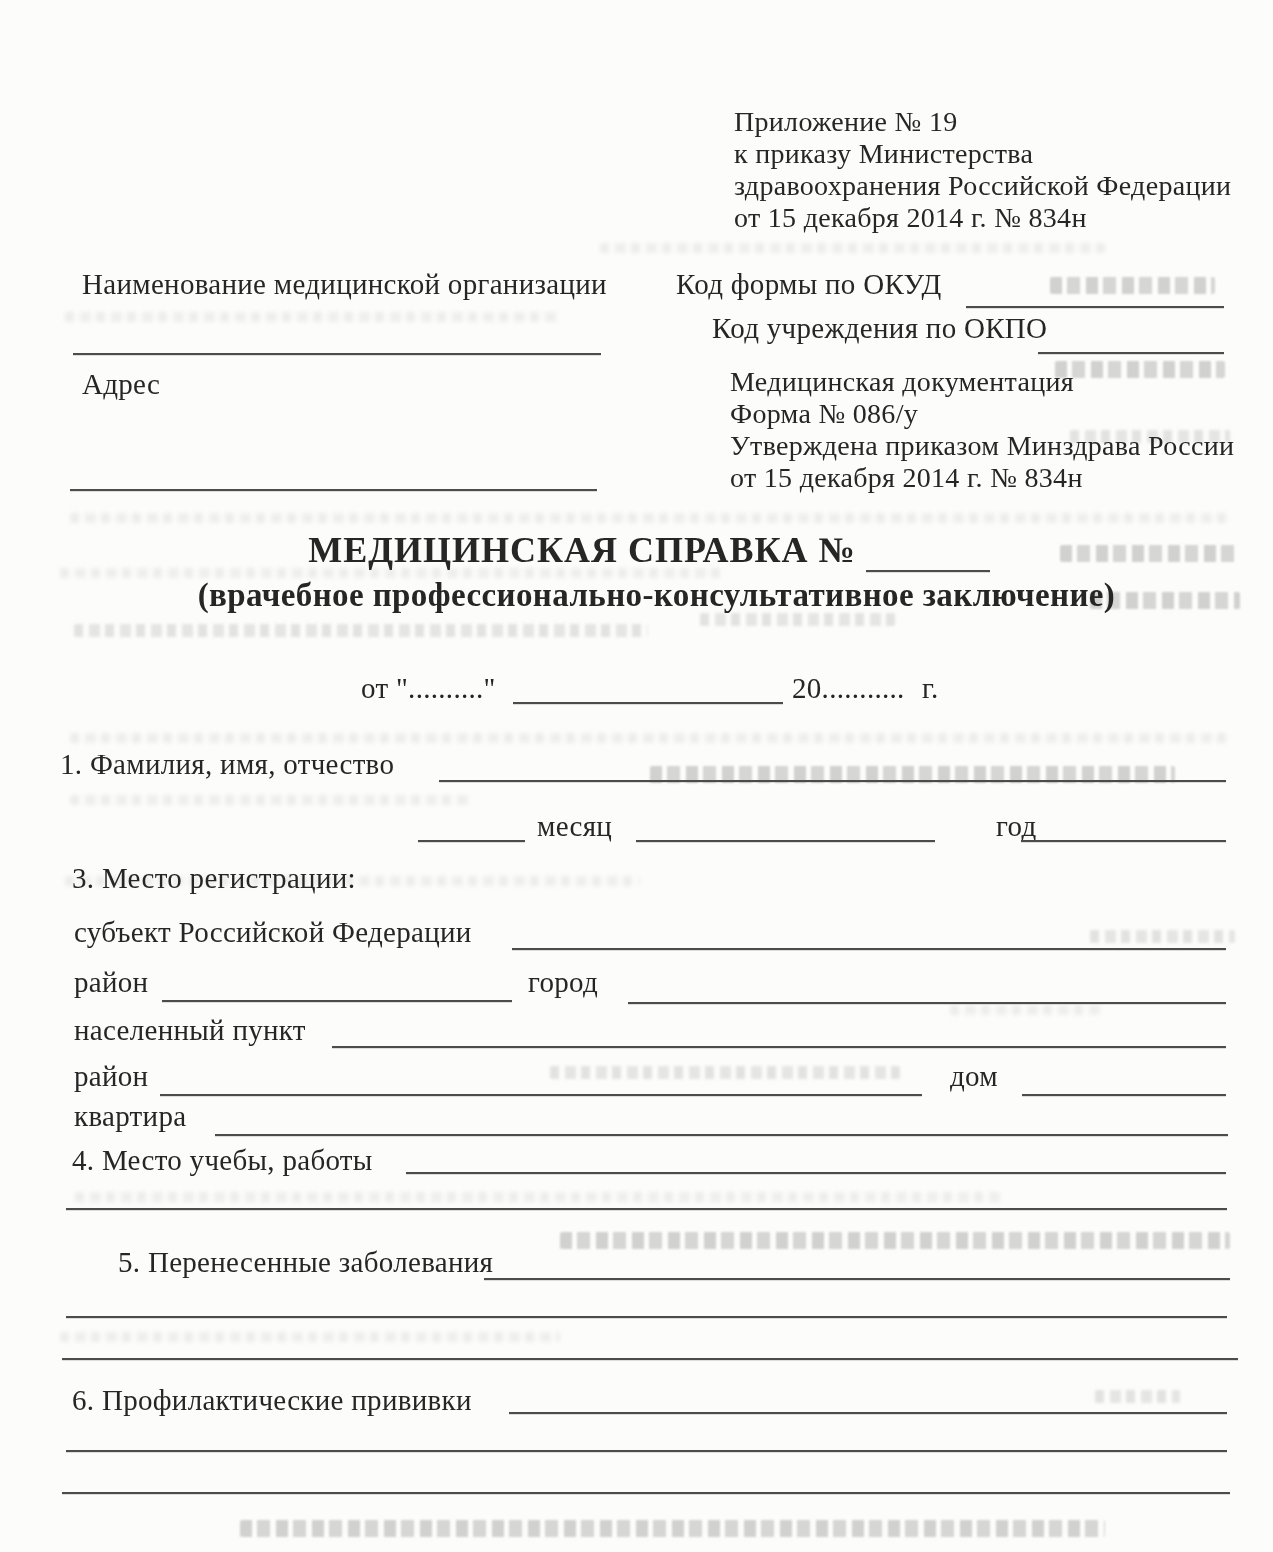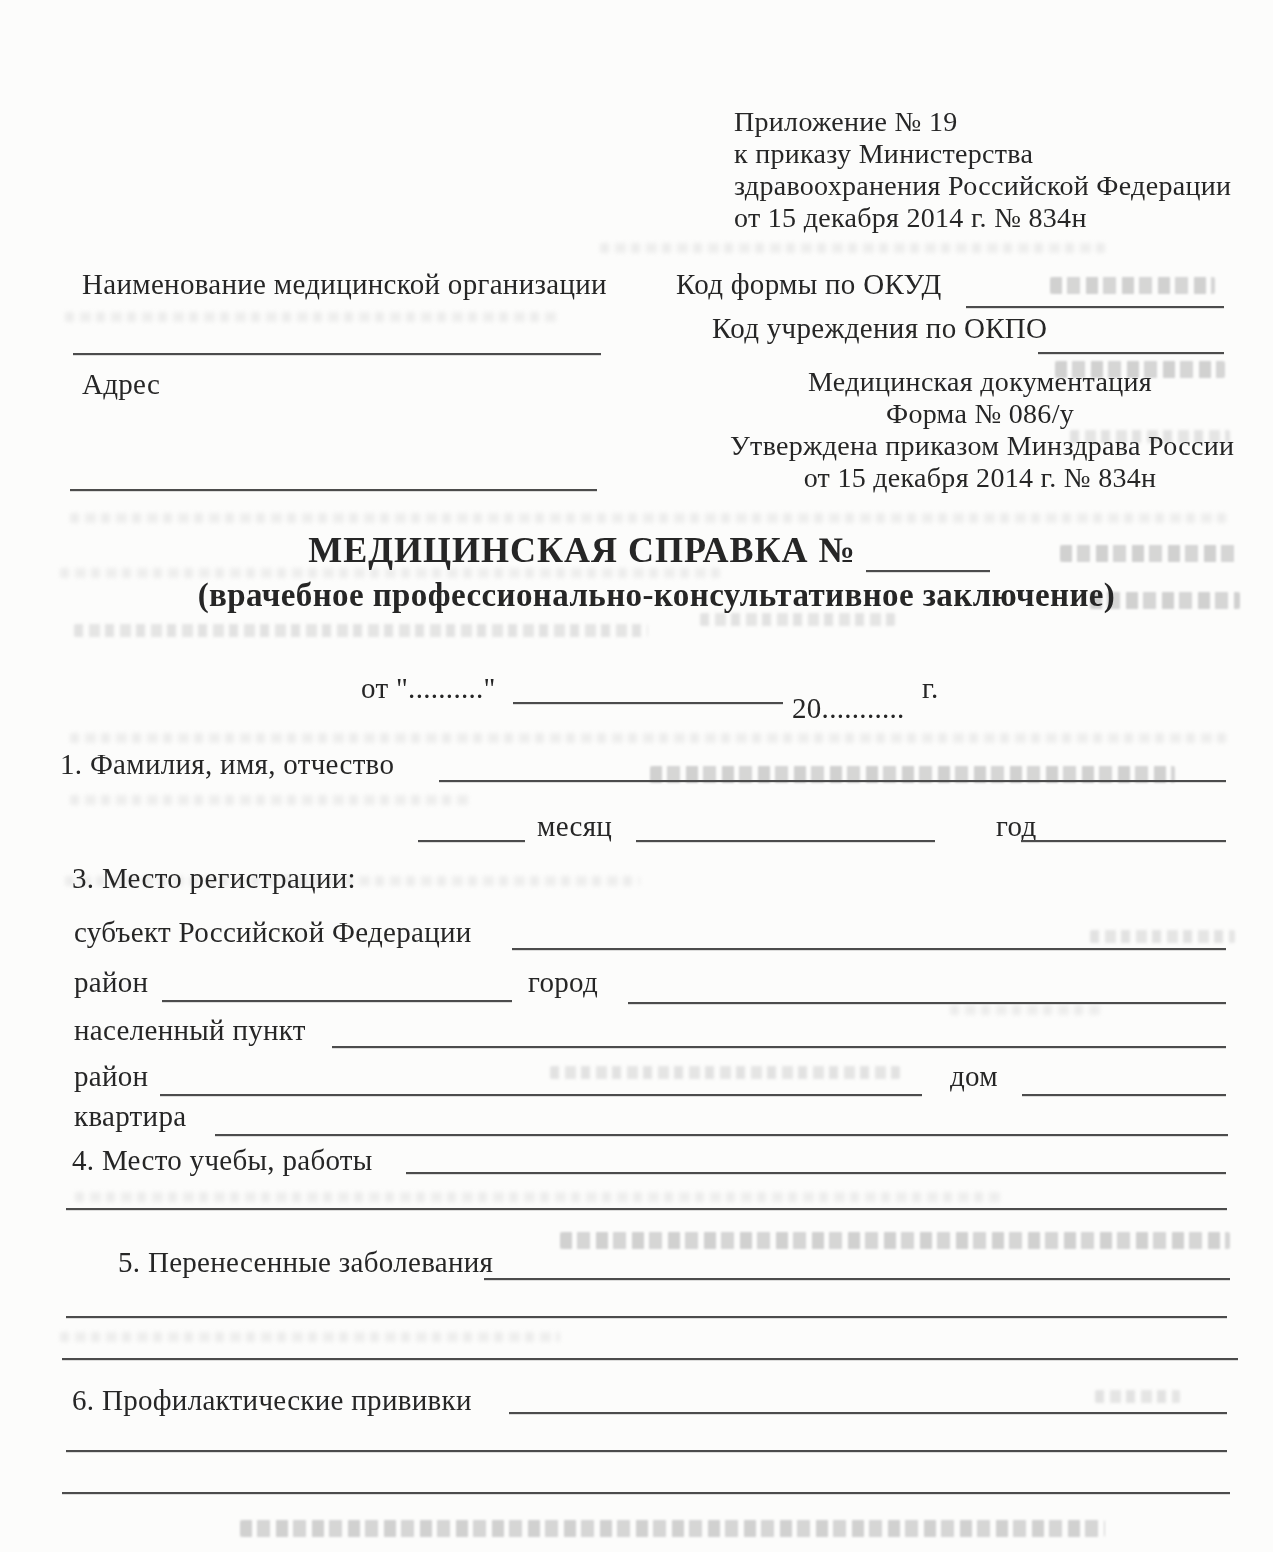--- a/index.html
+++ b/index.html
@@ -13,21 +13,21 @@
   }
   .t {
     position:absolute;
     white-space:nowrap;
     font-size:29px;
     letter-spacing:.3px;
     line-height:1.15;
   }
   .block { position:absolute; font-size:28px; letter-spacing:.3px; }
   .block .bl { line-height:32px; white-space:nowrap; }
-  .doc-info { text-align:center; }
+  .doc-info { }
   .title-row {
     position:absolute; left:0; top:529px; width:1164px;
     text-align:center; font-weight:bold; font-size:36px; letter-spacing:1px;
     white-space:nowrap;
   }
   .subtitle-row {
     position:absolute; left:40px; top:577px; width:1233px;
     text-align:center; font-weight:bold; font-size:33px; letter-spacing:.4px;
     white-space:nowrap;
   }
@@ -102,21 +102,21 @@
     <div class="bl">от 15 декабря 2014 г. № 834н</div>
   </div>
   <div class="line" style="left:70px;top:489px;width:527px;"></div>
 
   <div class="title-row">МЕДИЦИНСКАЯ СПРАВКА №</div>
   <div class="line" style="left:866px;top:570px;width:124px;"></div>
   <div class="subtitle-row">(врачебное профессионально-консультативное заключение)</div>
 
   <div class="t" style="left:361px;top:672px;">от ".........."</div>
   <div class="line" style="left:513px;top:702px;width:270px;"></div>
-  <div class="t" style="left:792px;top:672px;margin-top:20px;">20...........</div>
+  <div class="t" style="left:792px;top:672px;">20...........</div>
   <div class="t" style="left:922px;top:672px;">г.</div>
 
   <div class="t" style="left:60px;top:748px;">1. Фамилия, имя, отчество</div>
   <div class="line" style="left:439px;top:780px;width:787px;"></div>
 
   <div class="line" style="left:418px;top:840px;width:107px;"></div>
   <div class="t" style="left:537px;top:810px;">месяц</div>
   <div class="line" style="left:636px;top:840px;width:299px;"></div>
   <div class="t" style="left:996px;top:810px;">год</div>
   <div class="line" style="left:1021px;top:840px;width:205px;"></div>

